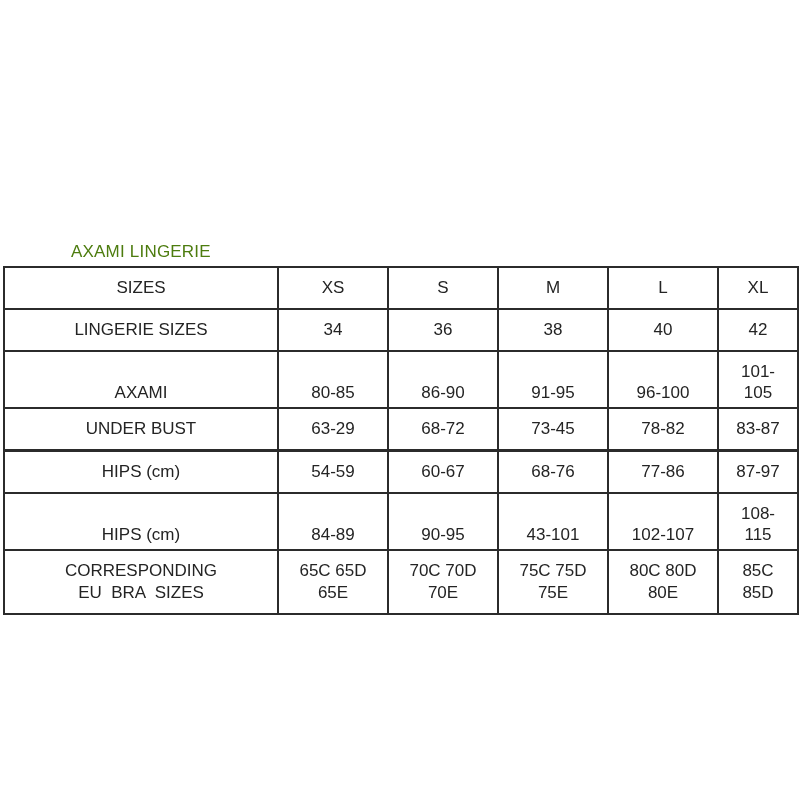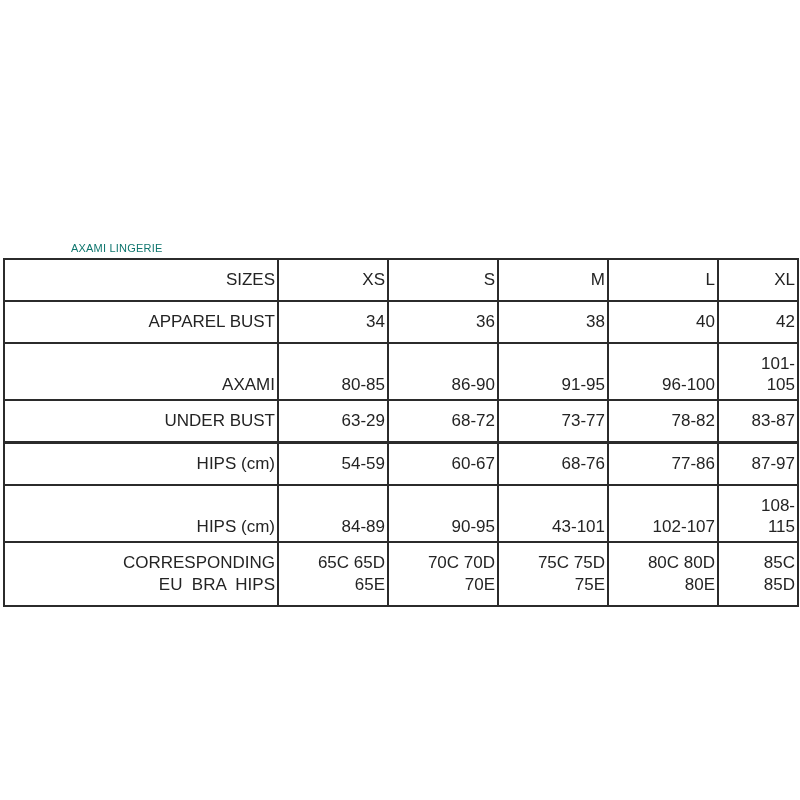--- a/index.html
+++ b/index.html
@@ -4,35 +4,35 @@
 <style>
   * { margin: 0; padding: 0; box-sizing: border-box; }
   html, body {
     width: 800px; height: 800px;
     background: #ffffff;
     font-family: "Liberation Sans", sans-serif;
     color: #222222;
   }
   .page { padding-top: 242px; }
   .chart-title {
-    font-size: 11px;
-    color: #0f766e;
+    font-size: 17px;
+    color: #4d7c0f;
     margin-left: 71px;
     margin-bottom: 4px;
     letter-spacing: 0.2px;
   }
   table.size-chart {
     border-collapse: collapse;
     table-layout: fixed;
     margin-left: 3px;
     width: 794px;
   }
   table.size-chart td {
     border: 2px solid #2b2b2b;
-    text-align: right;
+    text-align: center;
     vertical-align: middle;
     font-size: 17px;
     line-height: 1.28;
     white-space: pre-wrap;
     color: #242424;
     padding: 9px 2px;
   }
   tr.r-header    { height: 30px; }
   tr.r-apparel   { height: 32px; }
   tr.r-bust      { height: 55px; }
@@ -64,21 +64,21 @@
         <tr class="r-header">
       <td>SIZES</td>
       <td>XS</td>
       <td>S</td>
       <td>M</td>
       <td>L</td>
       <td>XL</td>
     </tr>
 
     <tr class="r-apparel">
-      <td>APPAREL BUST</td>
+      <td>LINGERIE SIZES</td>
       <td>34</td>
       <td>36</td>
       <td>38</td>
       <td>40</td>
       <td>42</td>
     </tr>
 
     <tr class="r-bust">
       <td>AXAMI</td>
       <td>80-85</td>
@@ -86,21 +86,21 @@
       <td>91-95</td>
       <td>96-100</td>
       <td>101-
 105</td>
     </tr>
 
     <tr class="r-underbust">
       <td>UNDER BUST</td>
       <td>63-29</td>
       <td>68-72</td>
-      <td>73-77</td>
+      <td>73-45</td>
       <td>78-82</td>
       <td>83-87</td>
     </tr>
 
     <tr class="r-waist">
       <td>HIPS (cm)</td>
       <td>54-59</td>
       <td>60-67</td>
       <td>68-76</td>
       <td>77-86</td>
@@ -112,21 +112,21 @@
       <td>84-89</td>
       <td>90-95</td>
       <td>43-101</td>
       <td>102-107</td>
       <td>108-
 115</td>
     </tr>
 
     <tr class="r-bra">
       <td>CORRESPONDING
-EU  BRA  HIPS</td>
+EU  BRA  SIZES</td>
       <td>65C 65D
 65E</td>
       <td>70C 70D
 70E</td>
       <td>75C 75D
 75E</td>
       <td>80C 80D
 80E</td>
       <td>85C
 85D</td>

